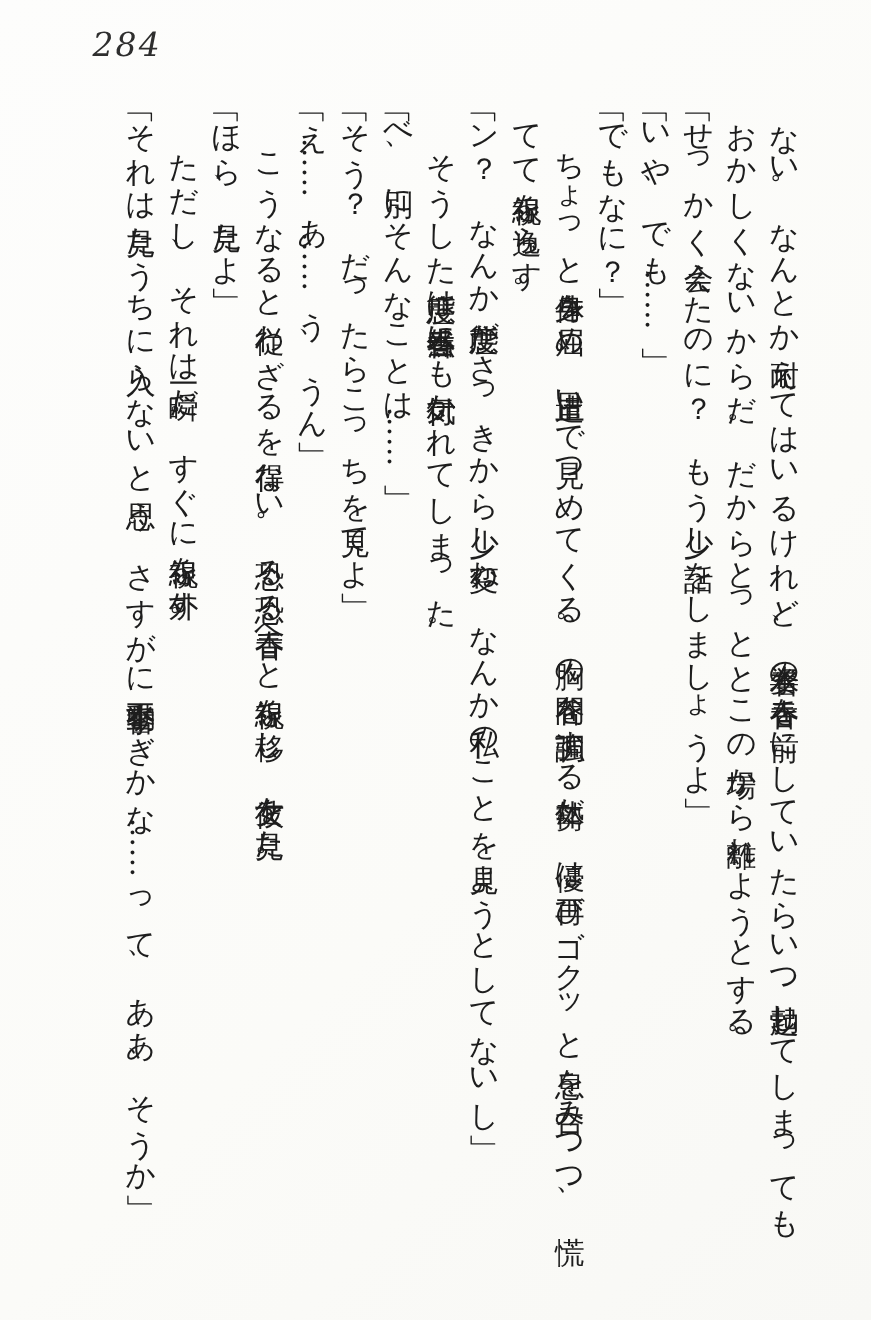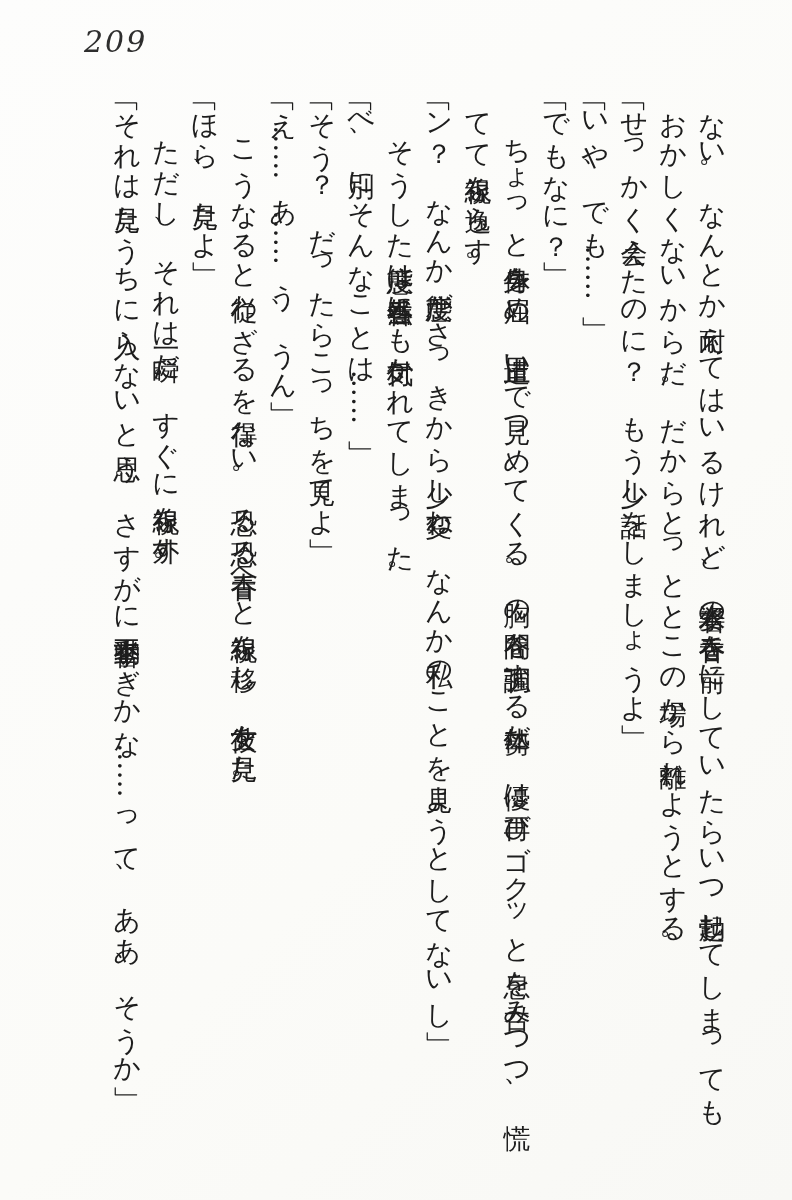--- a/index.html
+++ b/index.html
@@ -46,21 +46,21 @@
   .text-block p {
     margin: 0;
     padding: 0;
   }
 </style>
 </head>
 <body>
 
 <div class="page">
 
-  <div class="page-number">209</div>
+  <div class="page-number">284</div>
 
   <div class="text-block">
     <p>ない。なんとか耐えてはいるけれど、水着姿の春香を前にしていたらいつ勃起してしまってもおかしくないからだ。だからとっととこの場から離れようとする。</p>
     <p>「せっかく会えたのに？　もう少し話をしましょうよ」</p>
     <p>「いや、でも……」</p>
     <p>「でもなに？」</p>
     <p>　ちょっと身体を屈め、上目遣いで見つめてくる。胸の谷間を強調する体勢だ。優は再びゴクッと息を呑みつつ、慌てて視線を逸らす。</p>
     <p>「ン？　なんか態度がさっきから少し変ね。なんか私のことを見ようとしてないし」</p>
     <p>　そうした態度は当然春香にも気付かれてしまった。</p>
     <p>「べ、別にそんなことは……」</p>

